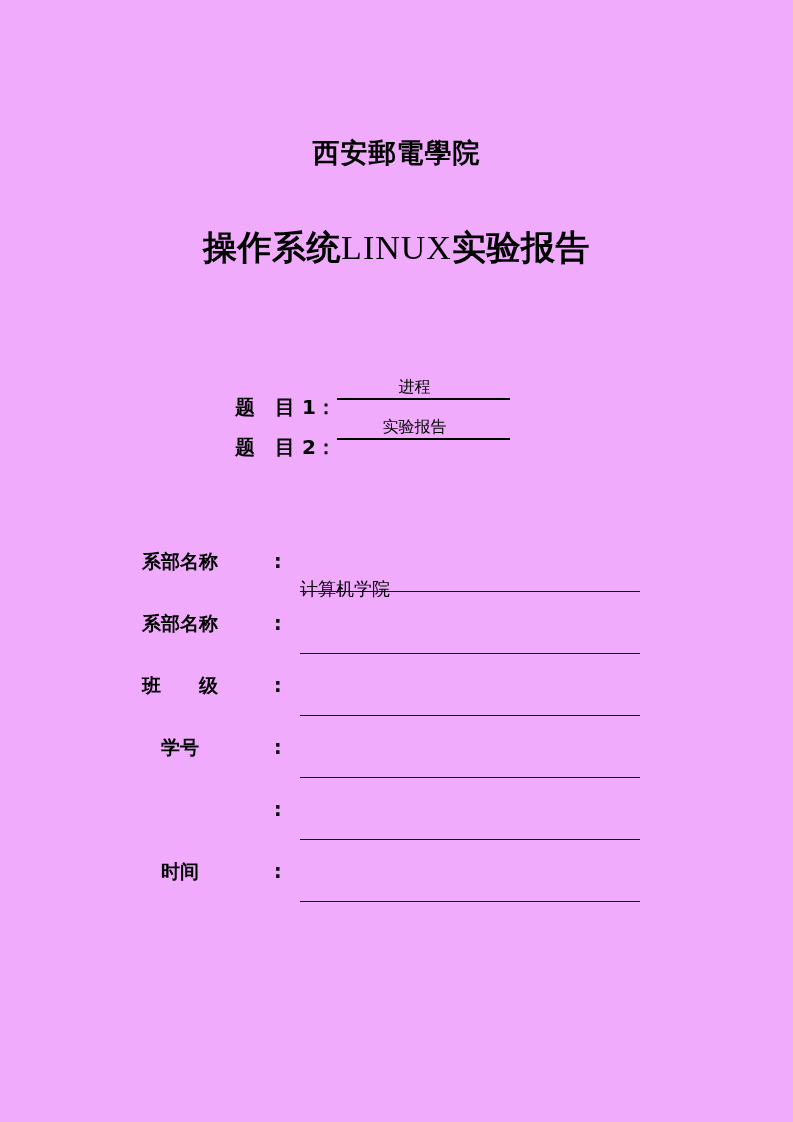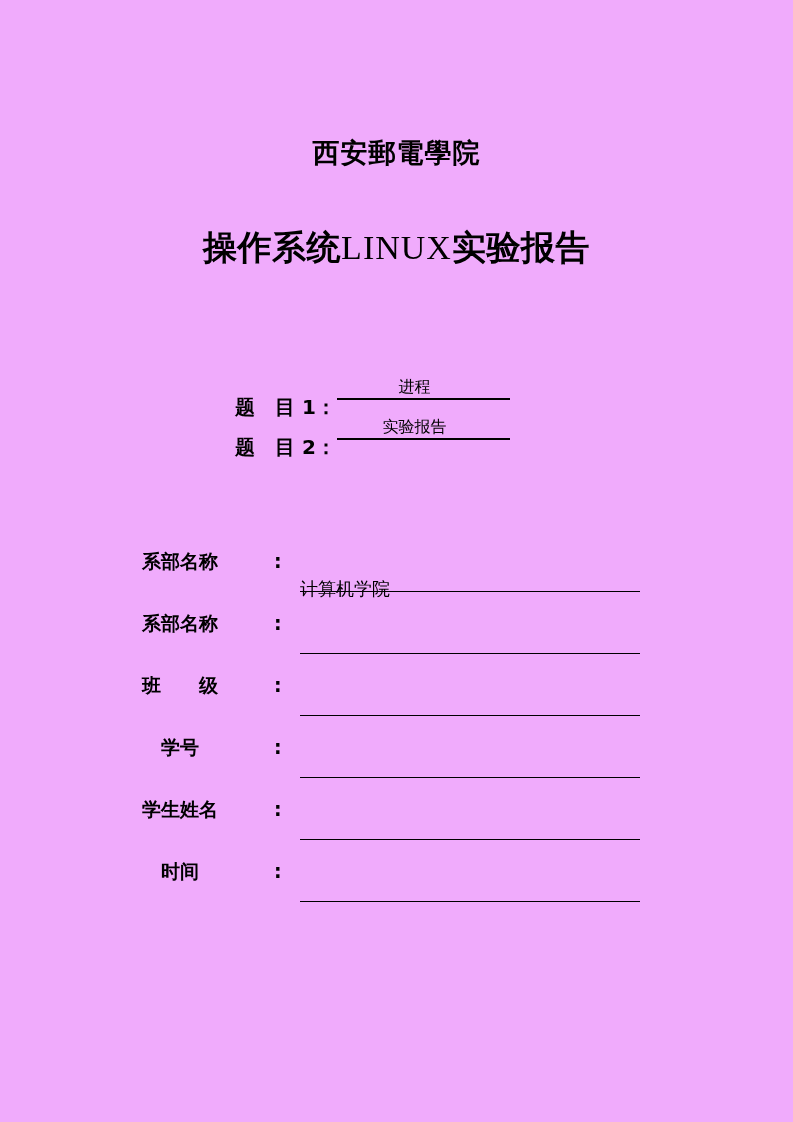--- a/index.html
+++ b/index.html
@@ -194,21 +194,20 @@
     </div>
 
     <div class="info-row">
       <span class="info-label">学号</span>
       <span class="info-colon">:</span>
       <span class="info-value"></span>
       <span class="info-rule"></span>
     </div>
 
     <div class="info-row">
-      <span class="info-label">学生姓名</span>
       <span class="info-colon">:</span>
       <span class="info-value"></span>
       <span class="info-rule"></span>
     </div>
 
     <div class="info-row">
       <span class="info-label">时间</span>
       <span class="info-colon">:</span>
       <span class="info-value"></span>
       <span class="info-rule"></span>

